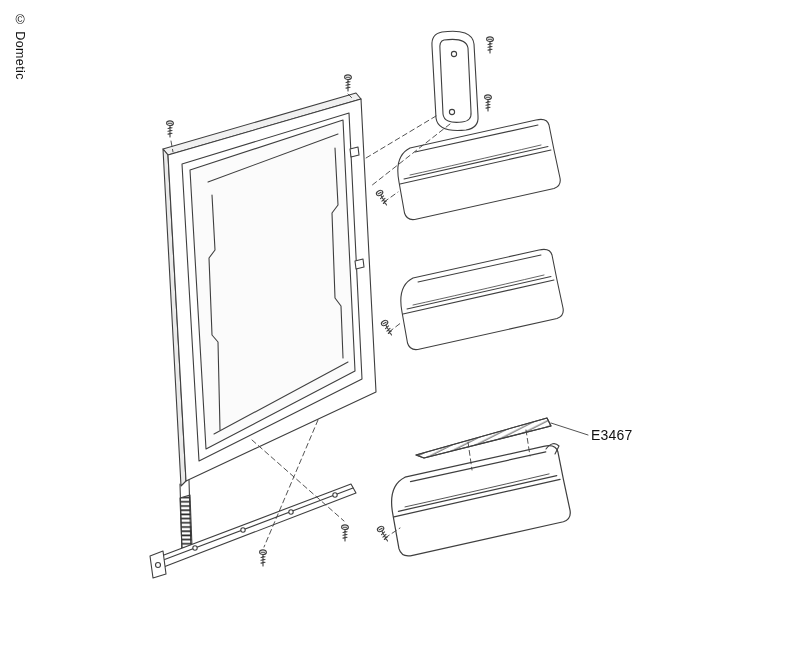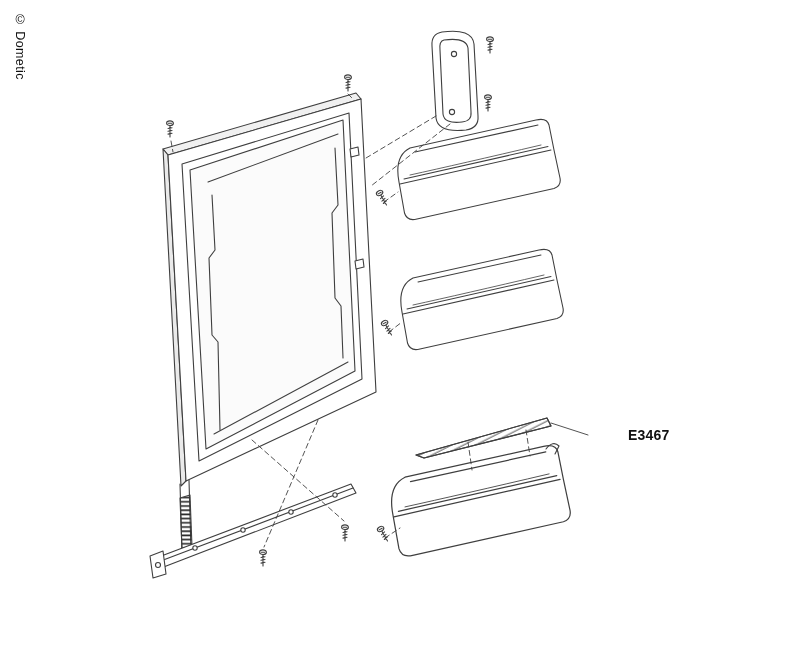--- a/index.html
+++ b/index.html
@@ -11,22 +11,22 @@
   .stage svg { position:absolute; left:0; top:0; }
   .watermark {
     position:absolute; left:13px; top:13px;
     writing-mode:vertical-rl;
     font-size:12.5px; letter-spacing:0.4px;
     color:var(--text,#111);
     user-select:none;
   }
   .part-label {
     position:absolute; left:591px; top:427px;
-    font-size:14px; font-weight:bold;
-    color:var(--text,#111); letter-spacing:0.2px;margin-left:37px;
+    font-size:14px; font-weight:normal;
+    color:var(--text,#111); letter-spacing:0.2px;
   }
 </style>
 </head>
 <body>
 
 <div class="stage">
 
   <svg width="800" height="657" viewBox="0 0 800 657">
     <defs>
       <pattern id="hatchH" width="4.2" height="4.2" patternUnits="userSpaceOnUse">

